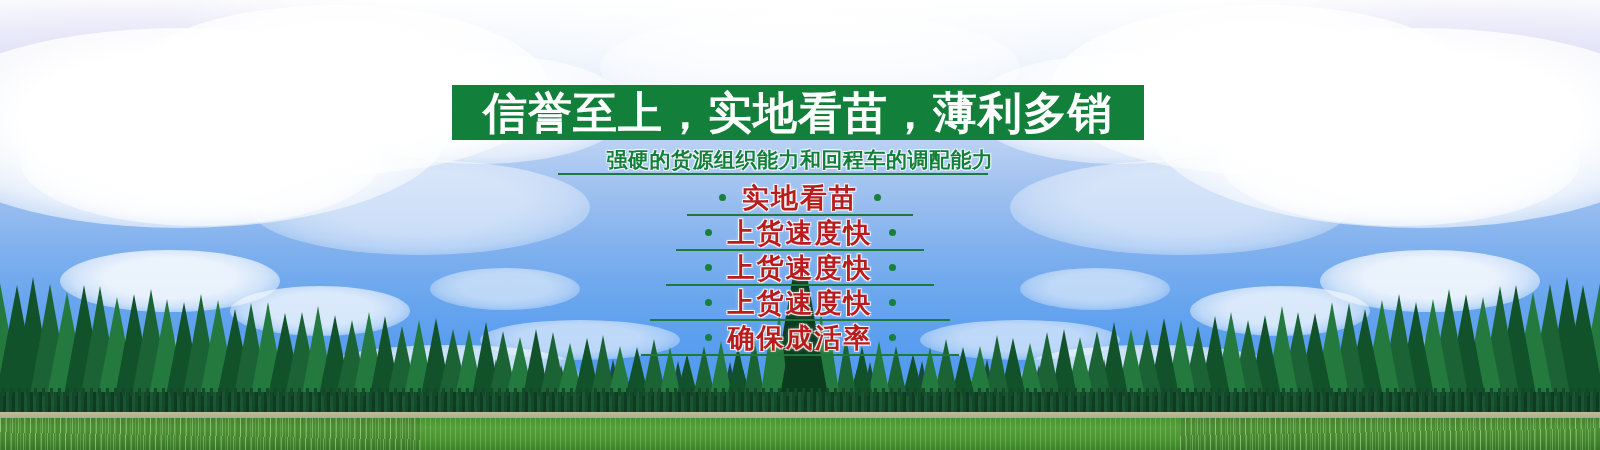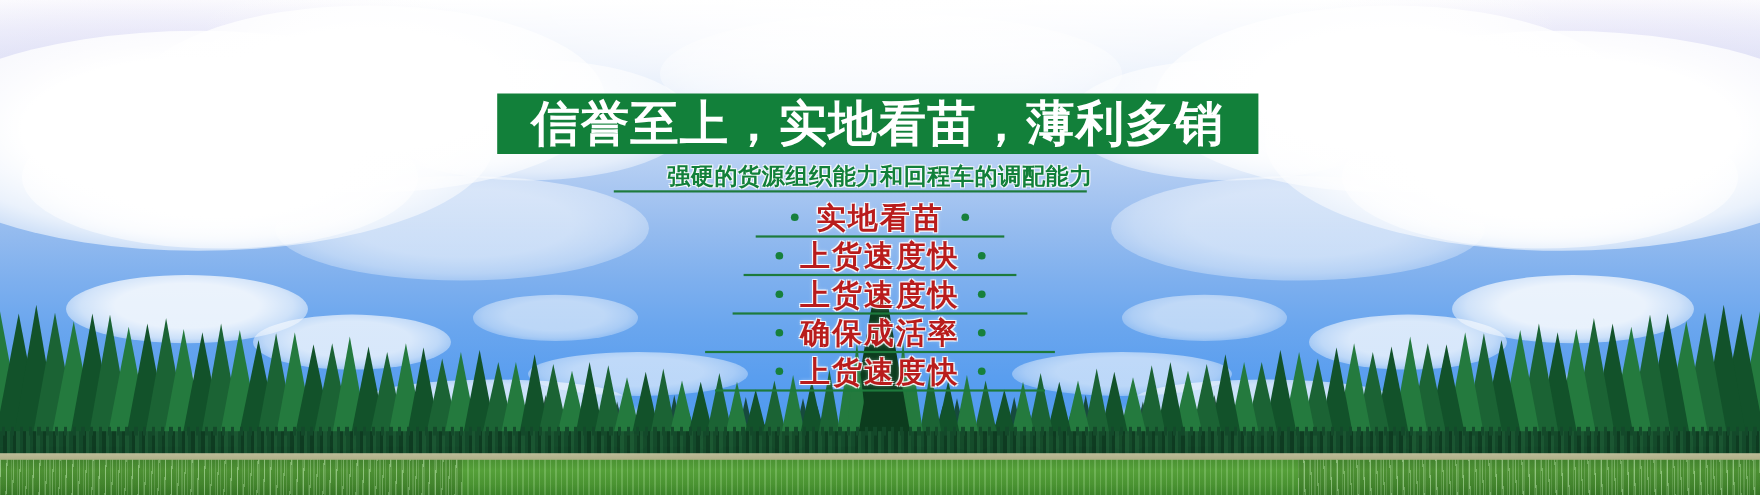--- a/index.html
+++ b/index.html
@@ -640,26 +640,26 @@
           <div class="frule" style="width: 248px;"></div>
         </div>
         <div class="feature-row">
           <span class="fdot"></span>
           <span class="flabel">上货速度快</span>
           <span class="fdot"></span>
           <div class="frule" style="width: 268px;"></div>
         </div>
         <div class="feature-row">
           <span class="fdot"></span>
+          <span class="flabel">上货速度快</span>
+          <span class="fdot"></span>
+          <div class="frule" style="width: 300px;"></div>
+        </div>
+        <div class="feature-row">
+          <span class="fdot"></span>
           <span class="flabel">确保成活率</span>
           <span class="fdot"></span>
           <div class="frule" style="width: 318px;"></div>
         </div>
-        <div class="feature-row">
-          <span class="fdot"></span>
-          <span class="flabel">上货速度快</span>
-          <span class="fdot"></span>
-          <div class="frule" style="width: 300px;"></div>
-        </div>
       </div>
 
   </div>
 </div>
 
 </body></html>

